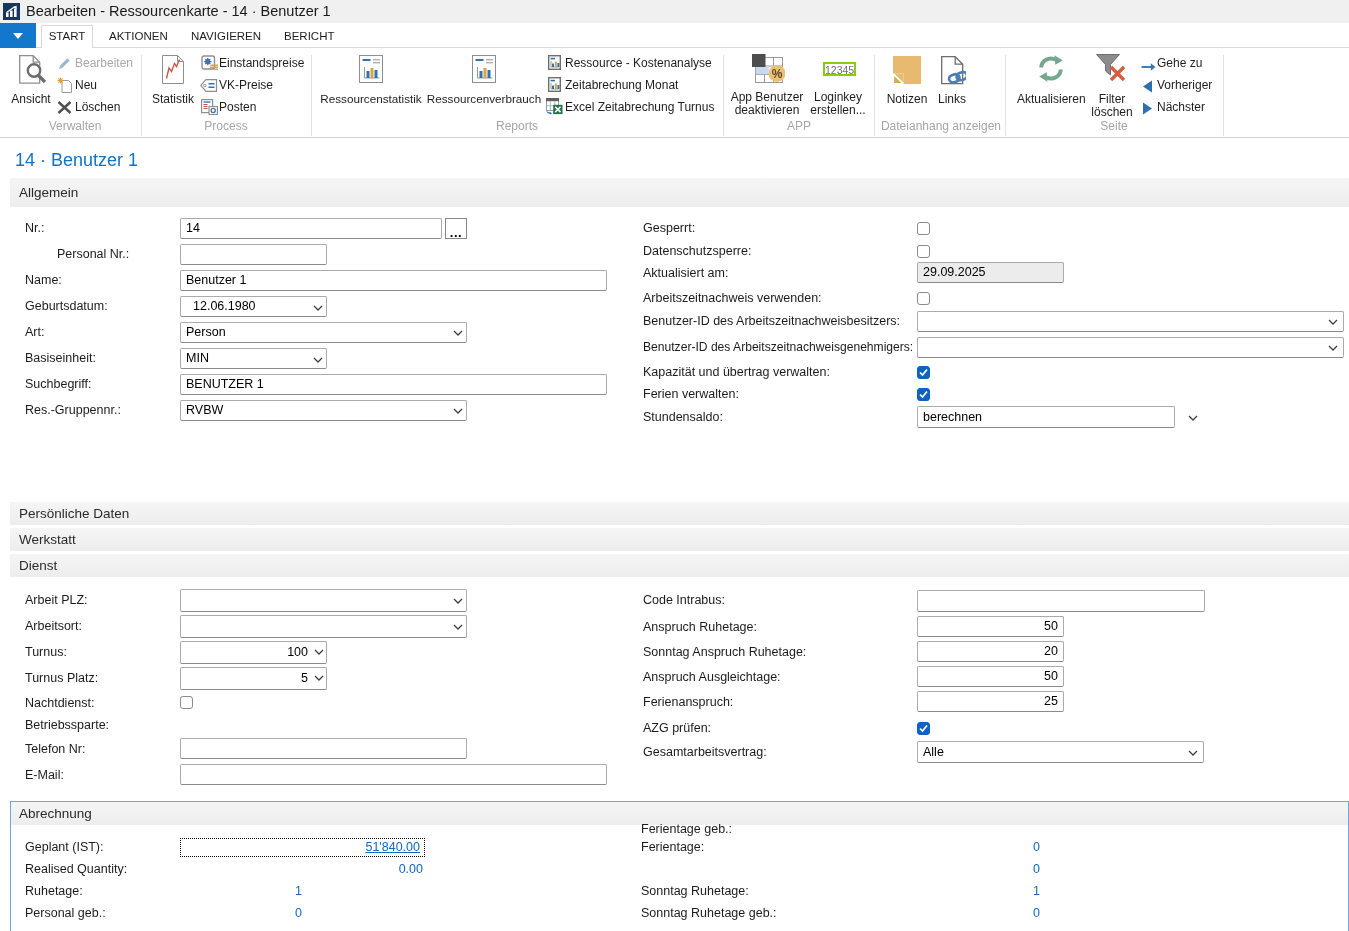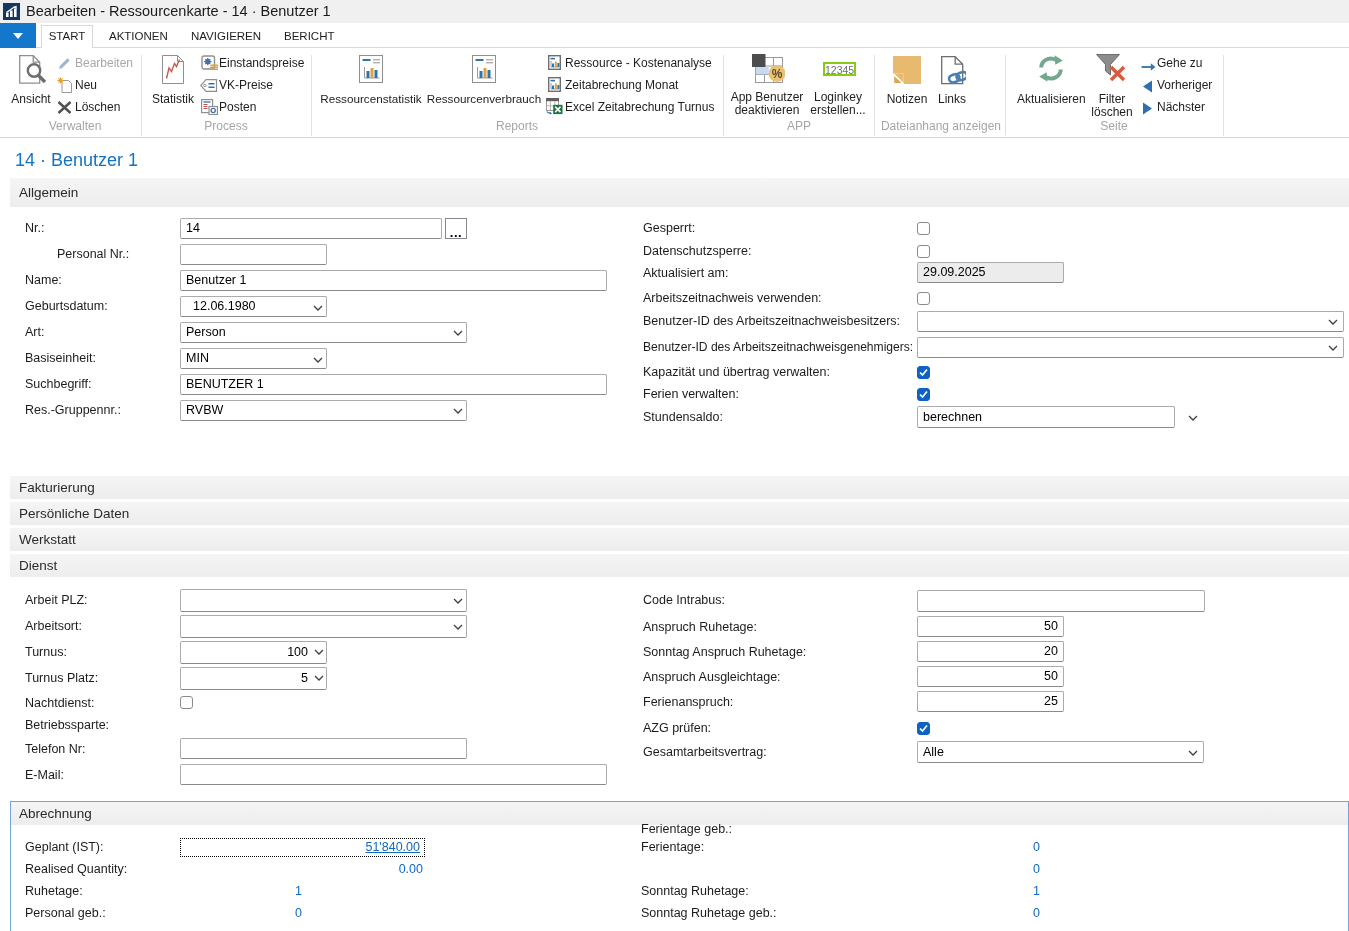--- a/index.html
+++ b/index.html
@@ -322,21 +322,20 @@
 <div class="cb on" style="left:917px;top:388px;">
       <svg width="11" height="11" viewBox="0 0 11 11" style="display:block;margin:0 auto;">
         <polyline points="2,5.5 4.5,8 9,2.5" stroke="#fff" stroke-width="1.7" fill="none"></polyline>
       </svg>
     </div>
 <div class="lbl" style="left:643px;top:410px;">Stundensaldo:</div>
 <div class="inp" style="left:917px;top:406px;width:258px;height:22px;line-height:20px;">berechnen</div>
 <svg class="chev" style="left:1188px;top:415px;" width="10" height="6" viewBox="0 0 10 6">
       <polyline points="1,1 5,5 9,1" stroke="#3f3f3f" stroke-width="1.3" fill="none"></polyline>
     </svg>
-<div class="secbar" style="top:476px;height:23px;line-height:23px;">Fakturierung</div>
 <div class="secbar" style="top:502px;height:23px;line-height:23px;">Persönliche Daten</div>
 <div class="secbar" style="top:528px;height:23px;line-height:23px;">Werkstatt</div>
 <div class="secbar" style="top:554px;height:23px;line-height:23px;">Dienst</div>
 
 <div class="lbl" style="left:25px;top:593px;">Arbeit PLZ:</div>
 <div class="inp" style="left:180px;top:589px;width:287px;height:23px;line-height:21px;"></div>
 <svg class="chev" style="left:453px;top:598px;" width="10" height="6" viewBox="0 0 10 6">
       <polyline points="1,1 5,5 9,1" stroke="#3f3f3f" stroke-width="1.3" fill="none"></polyline>
     </svg>
 <div class="lbl" style="left:25px;top:619px;">Arbeitsort:</div>

